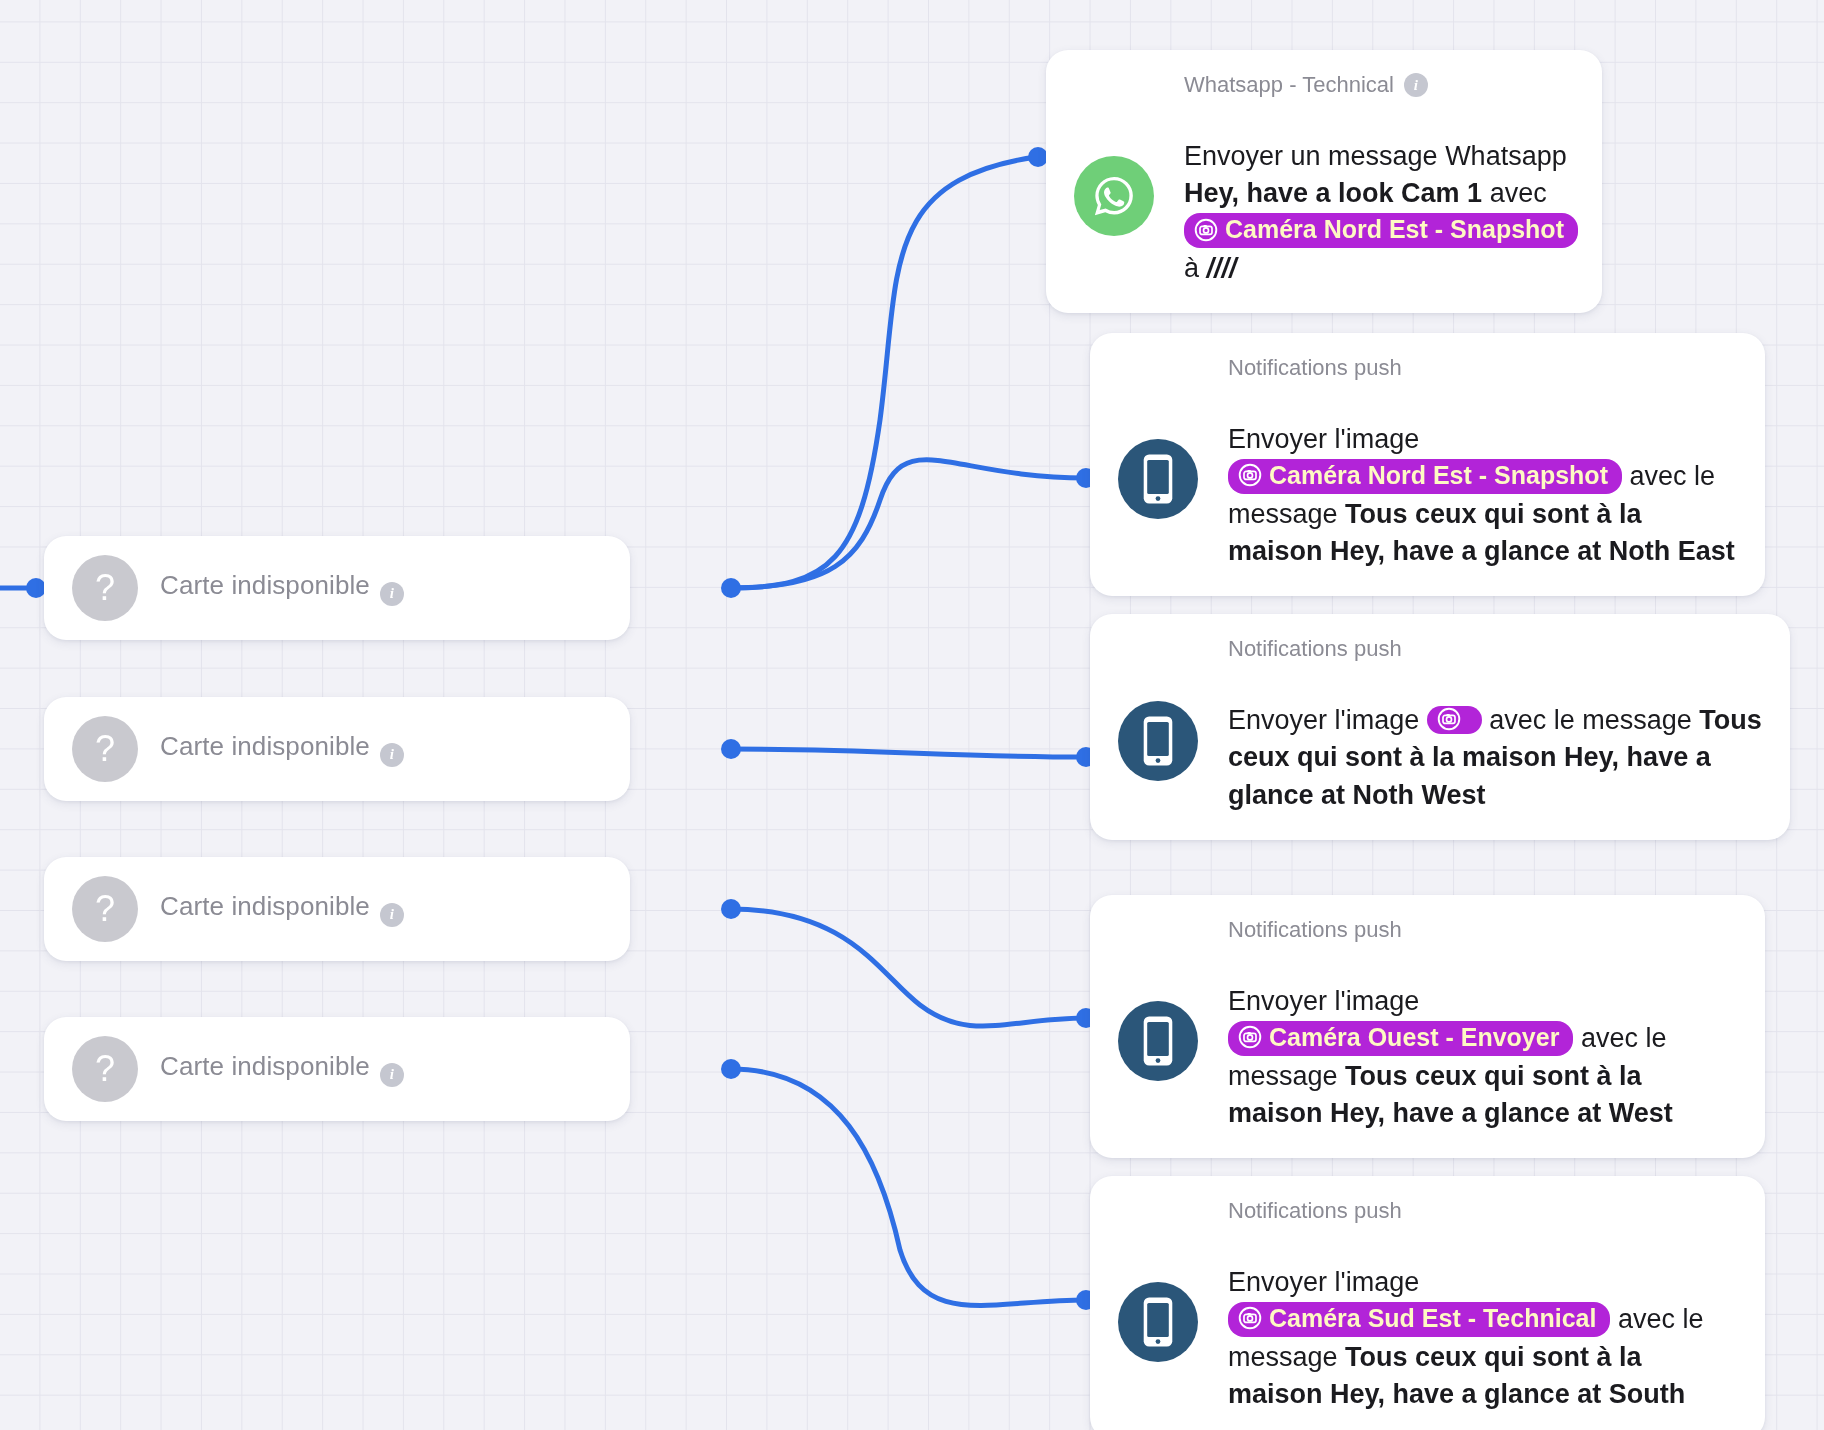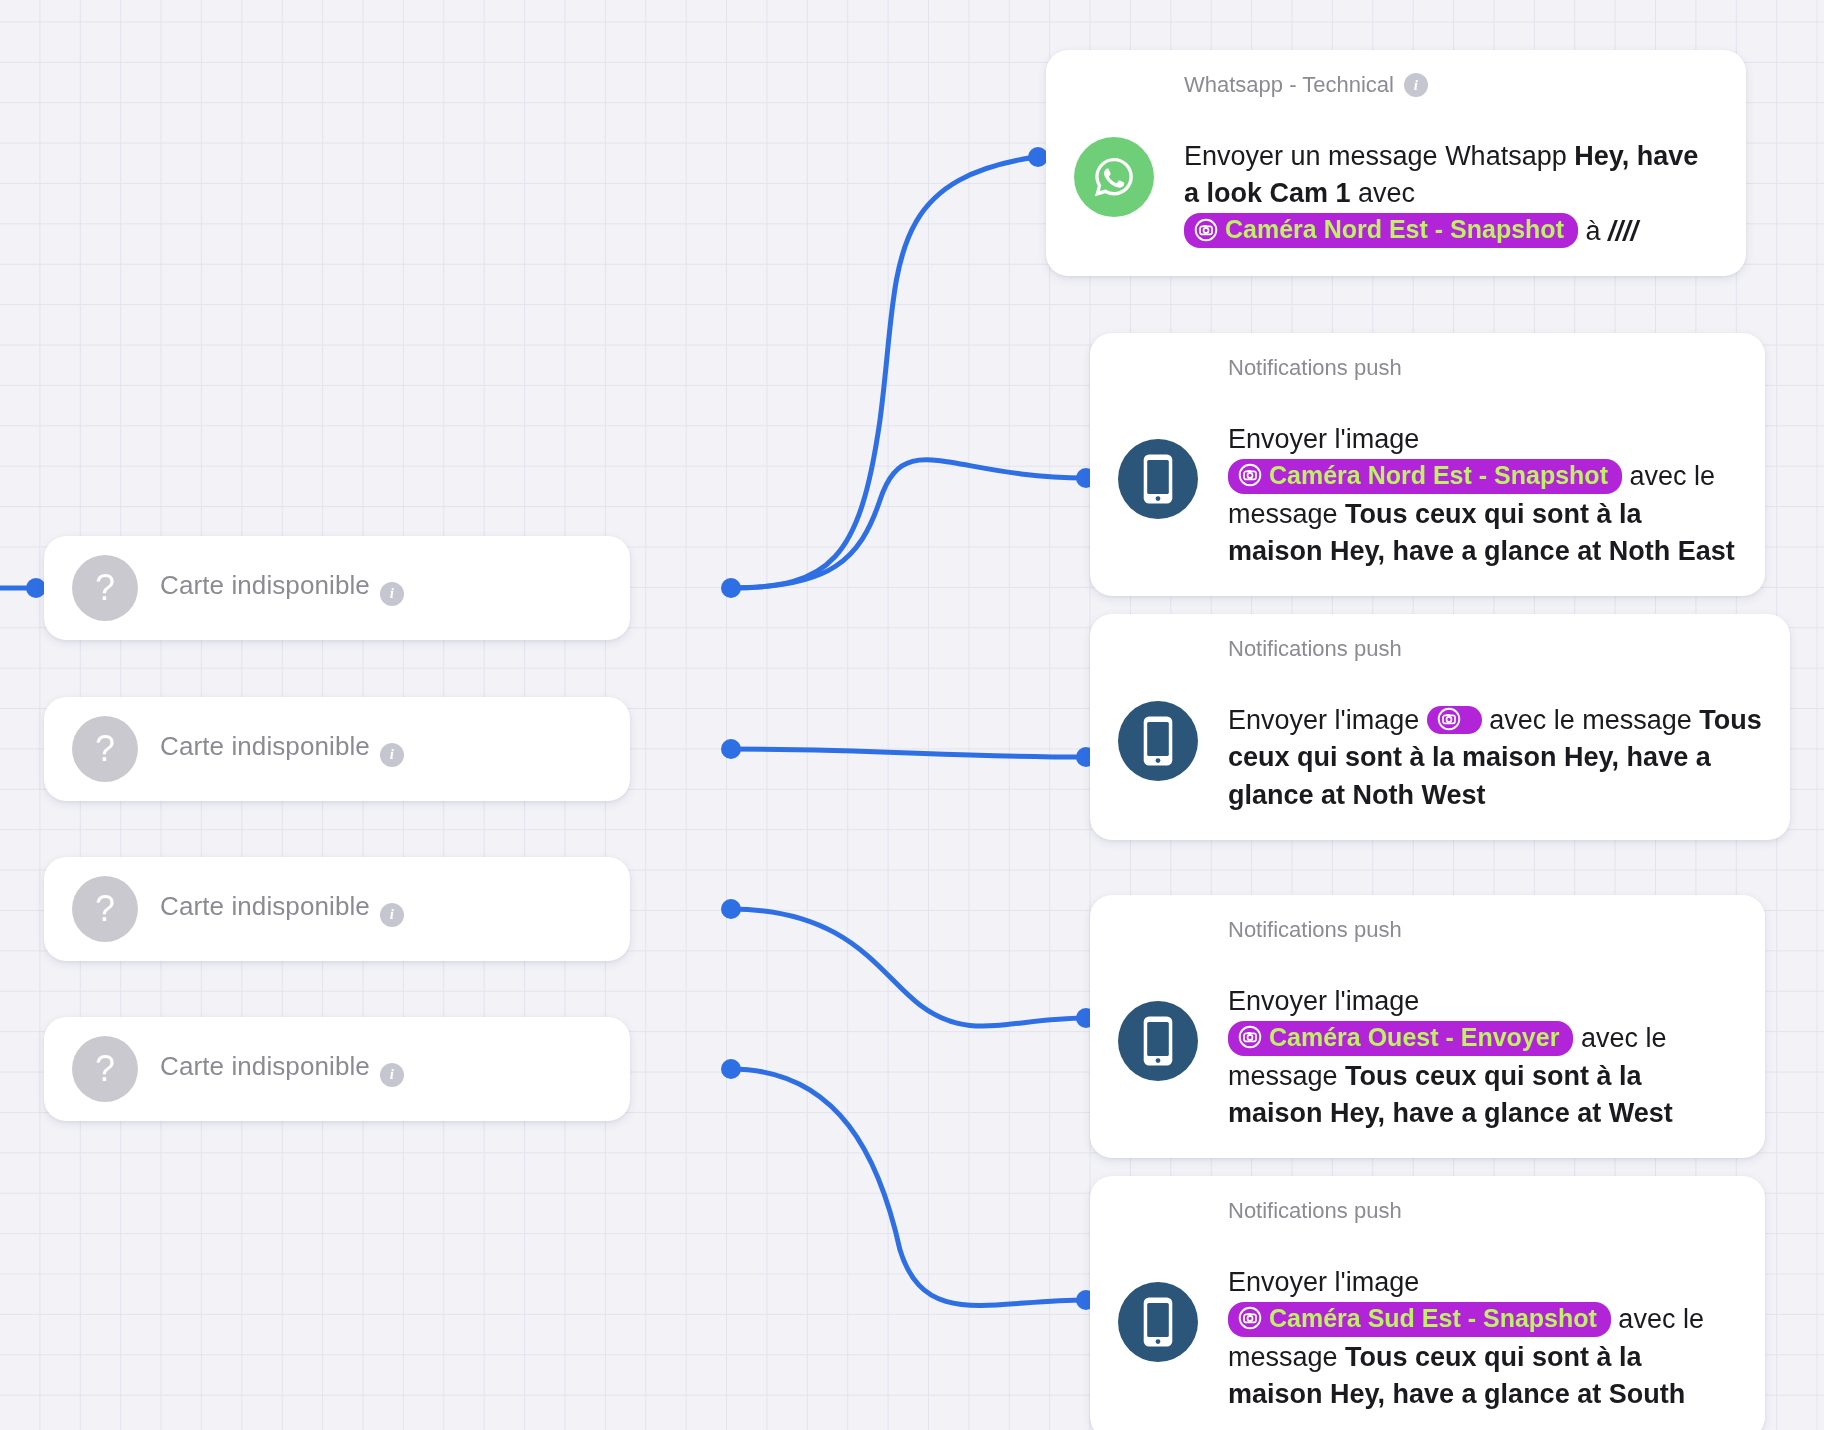--- a/index.html
+++ b/index.html
@@ -118,21 +118,21 @@
     line-height: 1.38;
     color: #1b1b1f;
     font-weight: 400;
     margin-top: 34px;
   }
   .action-text b { font-weight: 700; }
   .chip {
     display: inline-flex;
     align-items: center;
     background: #b224d8;
-    color: #bef264;
+    color: #fef9c3;
     border-radius: 16px;
     padding: 1px 14px 3px 10px;
     font-size: 25px;
     font-weight: 600;
     line-height: 1.25;
     white-space: nowrap;
     vertical-align: -2px;
   }
   .chip .cam {
     display: inline-block;
@@ -187,21 +187,21 @@
   <div class="node card-unavail" style="left:44px; top:857px;">
     <div class="qmark">?</div>
     <div class="unavail-label"><span>Carte indisponible</span><span class="info-icon">i</span></div>
   </div>
 
   <div class="node card-unavail" style="left:44px; top:1017px;">
     <div class="qmark">?</div>
     <div class="unavail-label"><span>Carte indisponible</span><span class="info-icon">i</span></div>
   </div>
 
-  <div class="node action-card" style="left:1046px; top:50px; width:700px;">
+  <div class="node action-card" style="left:1046px; top:50px; width:556px;">
     <div class="action-head">
       <span>Whatsapp - Technical</span>
       <span class="info-icon">i</span>
     </div>
     <div class="action-body">
       <div class="avatar whatsapp">
         <svg width="54" height="54" viewBox="0 0 24 24" aria-hidden="true">
           <path fill="#ffffff" d="M12.04 3.5c-4.6 0-8.34 3.73-8.34 8.33 0 1.47.39 2.9 1.12 4.17L3.5 20.5l4.63-1.26a8.3 8.3 0 0 0 3.91.98h.01c4.6 0 8.33-3.74 8.33-8.34 0-2.23-.87-4.32-2.44-5.9A8.27 8.27 0 0 0 12.04 3.5zm0 1.54a6.8 6.8 0 0 1 6.8 6.8 6.8 6.8 0 0 1-6.8 6.79 6.9 6.9 0 0 1-3.52-.97l-.25-.15-2.61.71.7-2.54-.17-.26a6.74 6.74 0 0 1-1.04-3.59 6.8 6.8 0 0 1 6.89-6.79zm-3.1 3.3c-.15 0-.39.05-.6.28-.2.23-.78.77-.78 1.87 0 1.1.8 2.17.91 2.32.11.15 1.56 2.38 3.78 3.33.53.23.94.36 1.26.47.53.17 1.01.14 1.39.09.43-.07 1.31-.54 1.5-1.06.18-.52.18-.97.13-1.06-.06-.1-.21-.15-.44-.26s-1.31-.65-1.52-.72c-.2-.08-.35-.11-.5.11-.15.23-.57.72-.7.87-.13.15-.26.17-.48.06-.23-.11-.96-.35-1.82-1.12-.68-.6-1.13-1.35-1.26-1.57-.13-.23-.01-.35.1-.46.1-.1.23-.27.34-.4.12-.14.15-.23.23-.38.08-.16.04-.29-.02-.4-.06-.12-.5-1.22-.69-1.67-.18-.44-.36-.38-.5-.38l-.43-.01z"></path>
         </svg>
       </div>
@@ -301,19 +301,19 @@
         </svg>
       </div>
       <div class="action-text">
         <span>Envoyer l'image </span><span class="chip">
             <span class="cam"><svg width="24" height="24" viewBox="0 0 24 24">
                 <circle cx="12" cy="12" r="10.3" fill="none" stroke="#ffffff" stroke-width="1.9"></circle>
                 <rect x="6" y="8.4" width="12" height="8" rx="2.1" fill="none" stroke="#ffffff" stroke-width="1.7"></rect>
                 <circle cx="12" cy="12.4" r="2.5" fill="none" stroke="#ffffff" stroke-width="1.7"></circle>
                 <rect x="9.3" y="7.1" width="3.6" height="1.9" rx="0.8" fill="#ffffff"></rect>
               </svg></span>
-            <span>Caméra Sud Est - Snapshot</span>
+            <span>Caméra Sud Est - Technical</span>
           </span><span> avec le message </span><b>Tous ceux qui sont à la maison Hey, have a glance at South</b>
       </div>
     </div>
   </div>
 
 </div>
 
 </body></html>

